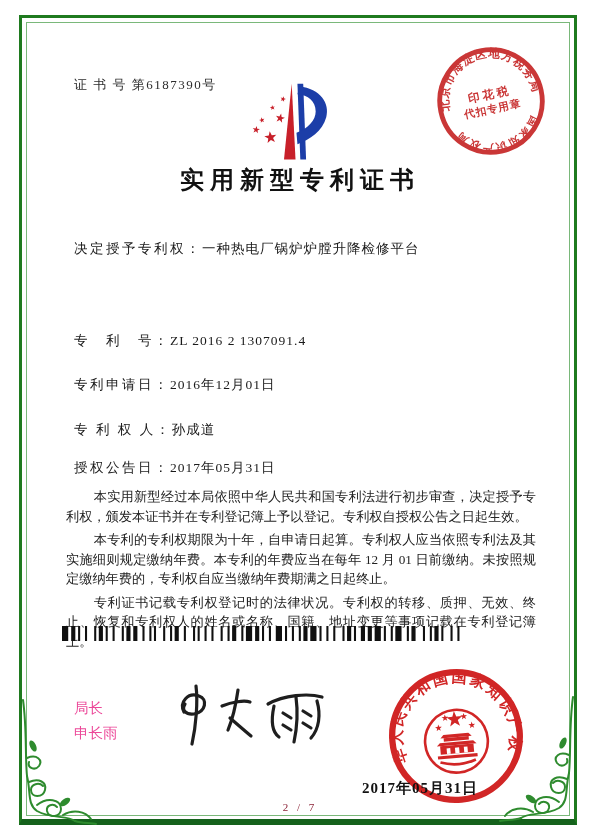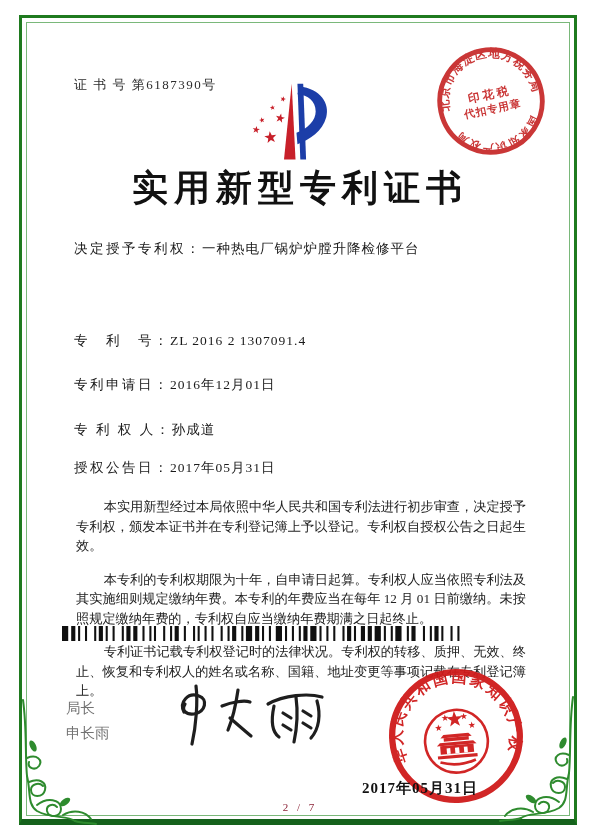--- a/index.html
+++ b/index.html
@@ -19,34 +19,34 @@
   }
   .flourish{position:absolute;width:80px;height:130px;pointer-events:none;}
   .flourish.left{left:17px;top:698px;}
   .flourish.right{right:21px;top:690px;transform:scaleX(-1);height:140px;}
   
   .cert-no{position:absolute;left:74px;top:76px;font-size:13px;letter-spacing:1.5px;color:#2c2c2c;}
   .logo{position:absolute;left:236px;top:80px;width:96px;height:88px;}
   .tax-stamp{position:absolute;left:433px;top:43px;width:116px;height:116px;transform:rotate(-12deg);opacity:.93;}
   .title{
     position:absolute;left:0;top:164px;width:100%;text-align:center;
-    font-size:36px;font-weight:700;letter-spacing:6px;color:#111;
+    font-size:24px;font-weight:700;letter-spacing:6px;color:#111;
   }
   
   .field{position:absolute;left:74px;font-size:13.5px;white-space:nowrap;}
   .field .label{letter-spacing:2.5px;}
   .field .value{letter-spacing:1px;}
   .f1{top:240px}.f2{top:290px}.f3{top:332px}.f4{top:376px}.f5{top:421px}.f6{top:459px}
   
   .body-text{position:absolute;left:62px;top:483px;width:478px;font-size:13.2px;line-height:19.5px;text-align:justify;color:#222;}
-  .body-text p{margin:14px;text-indent:2.1em;}
+  .body-text p{margin:4px;text-indent:2.1em;}
   
   .barcode{position:absolute;left:62px;top:626px;width:400px;height:15px;}
   
-  .director{position:absolute;left:66px;top:696px;font-family:"Liberation Sans","DejaVu Sans",sans-serif;font-size:14.5px;line-height:25px;color:#737373;}
+  .director{position:absolute;left:74px;top:696px;font-family:"Liberation Sans","DejaVu Sans",sans-serif;font-size:14.5px;line-height:25px;color:#ec4899;}
   .signature{position:absolute;left:150px;top:676px;width:190px;height:82px;}
   .seal{position:absolute;left:388px;top:668px;width:136px;height:136px;transform:rotate(-5deg);opacity:.95;}
   .seal-date{position:absolute;left:362px;top:779px;font-size:15px;font-weight:600;letter-spacing:1px;color:#121212;z-index:5;}
   
   .page-info{position:absolute;left:0;top:786px;width:100%;text-align:center;font-size:11.5px;letter-spacing:2px;color:#a0493a;}
   .viewer-page{position:absolute;left:0;top:801px;width:100%;text-align:center;font-size:11px;letter-spacing:3px;color:#8a2034;}
 </style>
 </head>
 <body>
 

